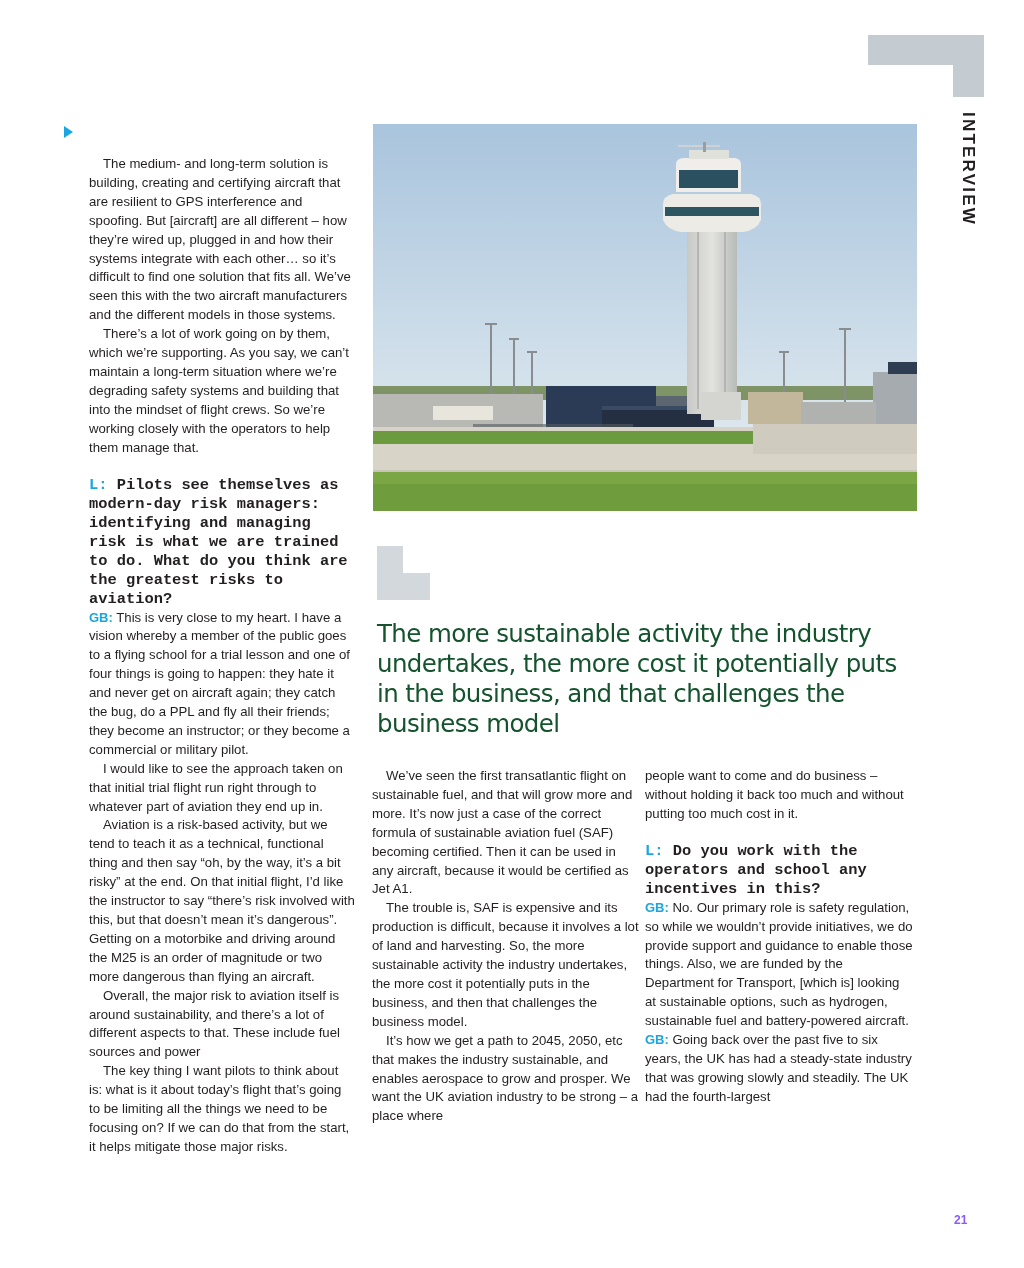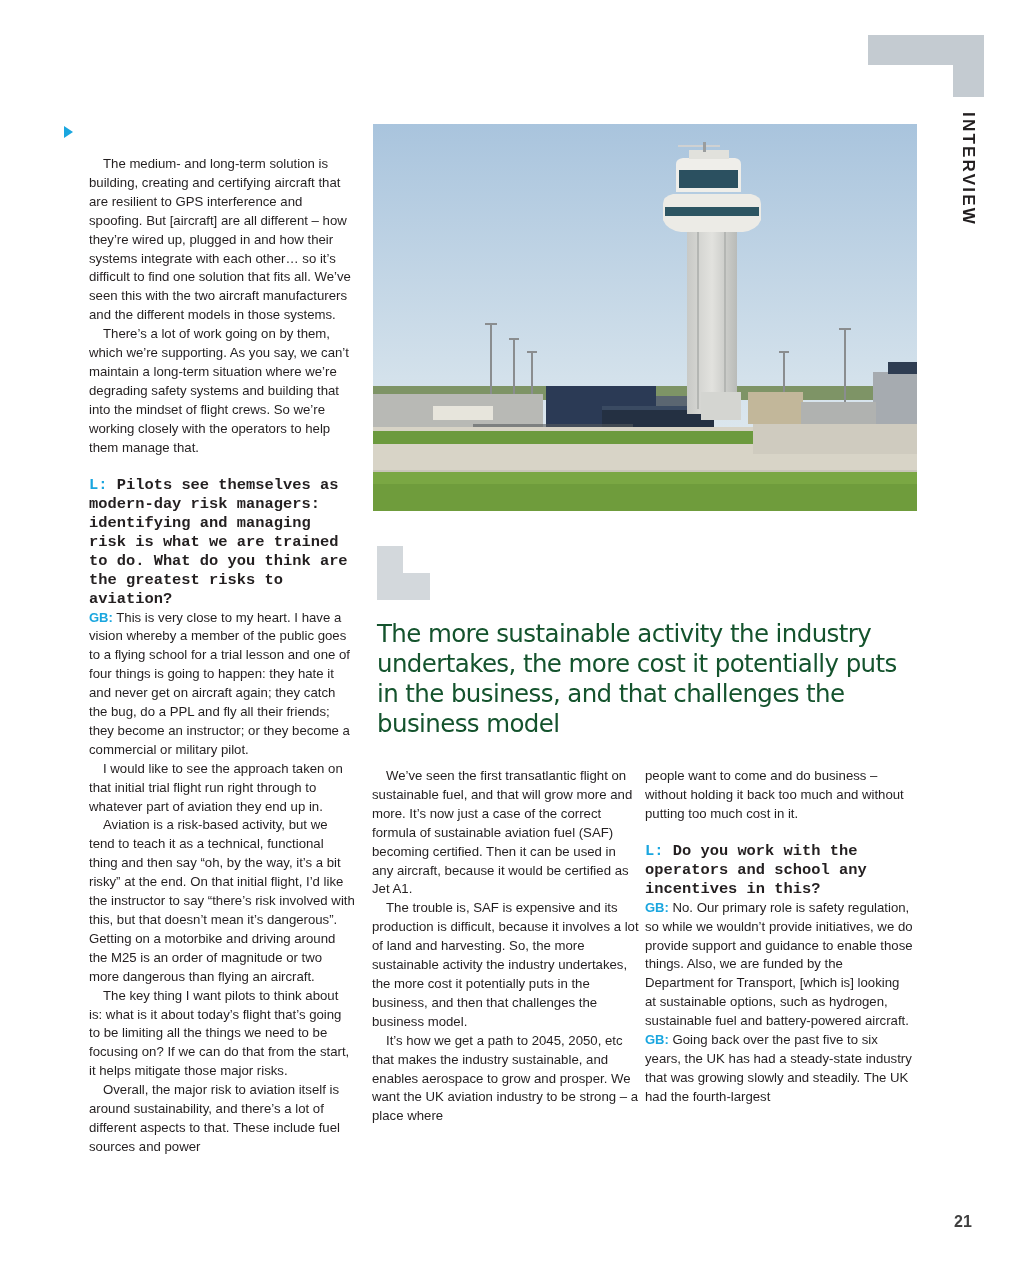--- a/index.html
+++ b/index.html
@@ -31,21 +31,21 @@
   .q .tag, .a .tag { color: #1aa6df; font-weight: bold; }
   .a .tag { font-size: 13px; }
 
   .photo { position: absolute; left: 373px; top: 124px; width: 544px; height: 387px; overflow: hidden;
            background: linear-gradient(#a7c2dc 0%, #c3d6e6 45%, #dbe6ee 68%, #e8eef0 72%); }
 
   .pullquote { position: absolute; left: 377px; top: 619px; width: 520px;
                font-family: "DejaVu Sans", sans-serif; font-weight: normal; font-size: 24.5px;
                line-height: 30px; color: #14532d; letter-spacing: -0.6px; }
 
-  .page-num { position: absolute; left: 954px; top: 1213px; font-weight: bold; font-size: 16px; color: #404040; }
+  .page-num { position: absolute; left: 954px; top: 1213px; font-weight: bold; font-size: 12px; color: #8b5cf6; }
 </style>
 </head>
 <body>
 
 <div class="deco deco-tr-h"></div>
 <div class="deco deco-tr-v"></div>
 <div class="deco deco-q-v"></div>
 <div class="deco deco-q-h"></div>
 
 <div class="section-label">INTERVIEW</div>
@@ -58,22 +58,22 @@
   <p class="q">
     <span class="tag">L:</span>
     <span>Pilots see themselves as modern-day risk managers: identifying and managing risk is what we are trained to do. What do you think are the greatest risks to aviation?</span>
   </p>
   <p class="a">
     <span class="tag">GB:</span>
     <span>This is very close to my heart. I have a vision whereby a member of the public goes to a flying school for a trial lesson and one of four things is going to happen: they hate it and never get on aircraft again; they catch the bug, do a PPL and fly all their friends; they become an instructor; or they become a commercial or military pilot.</span>
   </p>
   <p class="ind">I would like to see the approach taken on that initial trial flight run right through to whatever part of aviation they end up in.</p>
   <p class="ind">Aviation is a risk-based activity, but we tend to teach it as a technical, functional thing and then say “oh, by the way, it’s a bit risky” at the end. On that initial flight, I’d like the instructor to say “there’s risk involved with this, but that doesn’t mean it’s dangerous”. Getting on a motorbike and driving around the M25 is an order of magnitude or two more dangerous than flying an aircraft.</p>
+  <p class="ind">Overall, the major risk to aviation itself is around sustainability, and there’s a lot of different aspects to that. These include fuel sources and power</p>
   <p class="ind">The key thing I want pilots to think about is: what is it about today’s flight that’s going to be limiting all the things we need to be focusing on? If we can do that from the start, it helps mitigate those major risks.</p>
-  <p class="ind">Overall, the major risk to aviation itself is around sustainability, and there’s a lot of different aspects to that. These include fuel sources and power</p>
 </div>
 
 <div class="photo">
   <svg width="544" height="387" viewBox="0 0 544 387">
     <defs>
       <linearGradient id="sky" x1="0" y1="0" x2="0" y2="1">
         <stop offset="0" stop-color="#a9c4dd"></stop>
         <stop offset="0.7" stop-color="#d6e3ec"></stop>
         <stop offset="1" stop-color="#e9eef0"></stop>
       </linearGradient>

